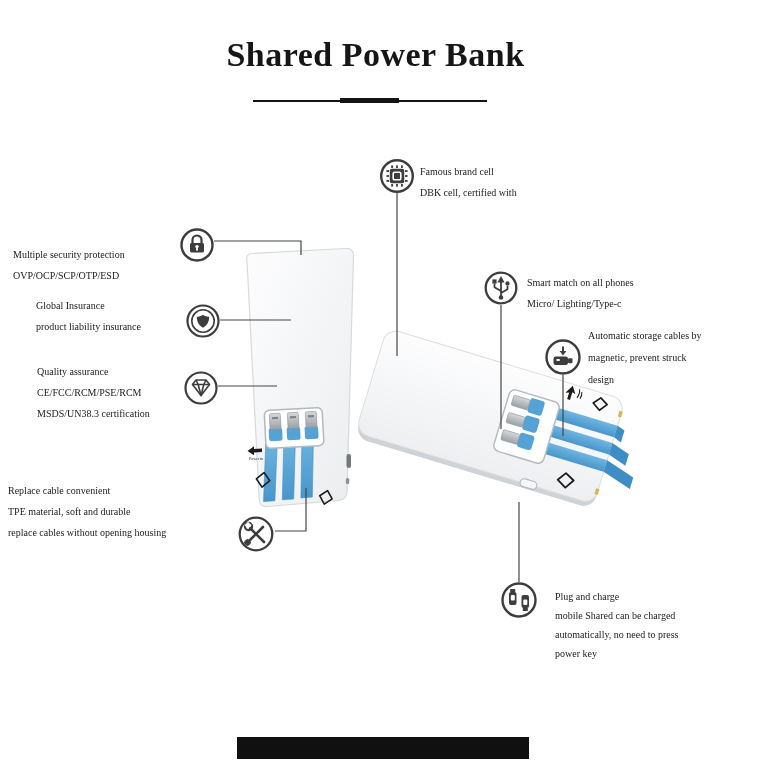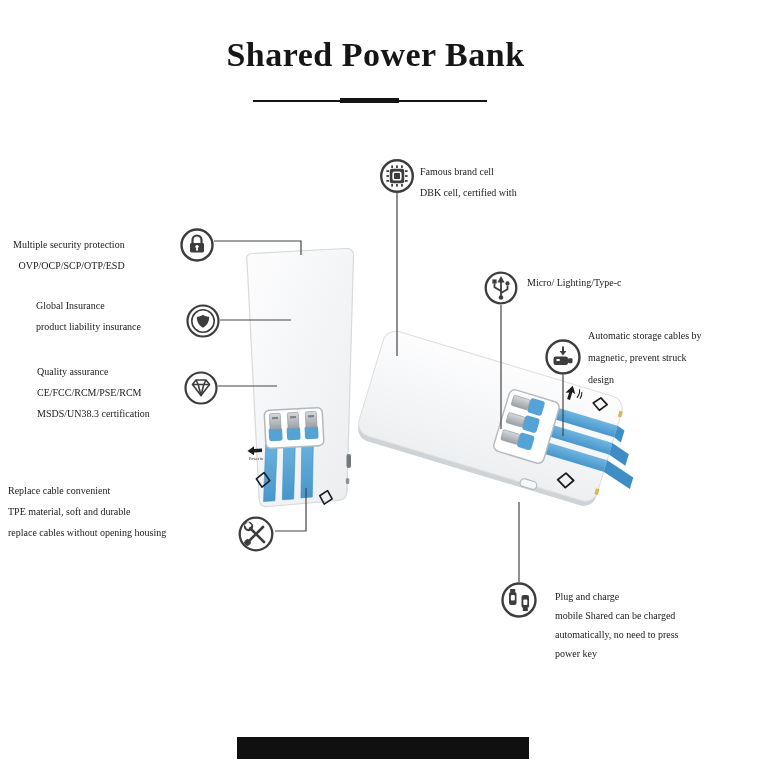--- a/index.html
+++ b/index.html
@@ -214,21 +214,21 @@
       <circle r="16.5" fill="#fff" stroke="#3d3d3d" stroke-width="2.4"></circle>
       <rect x="-8.8" y="-11" width="5" height="3" fill="#3d3d3d"></rect>
       <rect x="-10" y="-8" width="7.5" height="13" rx="2" fill="#3d3d3d"></rect>
       <rect x="-8.2" y="-5" width="4" height="5.5" rx="1" fill="#fff"></rect>
       <rect x="2.5" y="-5" width="7.5" height="13" rx="2" fill="#3d3d3d"></rect>
       <rect x="4.3" y="-.5" width="4" height="5.5" rx="1" fill="#fff"></rect>
       <rect x="3.8" y="8" width="5" height="3" fill="#3d3d3d"></rect>
     </svg>
   </div>
 
-  <div class="callout-text" style="left:13px;top:234px;text-align:right;">
+  <div class="callout-text" style="left:13px;top:244px;">
     <div>Multiple security protection</div>
     <div>OVP/OCP/SCP/OTP/ESD</div>
   </div>
 
   <div class="callout-text" style="left:36px;top:295px;">
     <div>Global Insurance</div>
     <div>product liability insurance</div>
   </div>
 
   <div class="callout-text" style="left:37px;top:361px;">
@@ -242,20 +242,21 @@
     <div>TPE material, soft and durable</div>
     <div>replace cables without opening housing</div>
   </div>
 
   <div class="callout-text" style="left:420px;top:161px;">
     <div>Famous brand cell</div>
     <div>DBK cell, certified with</div>
   </div>
 
   <div class="callout-text" style="left:527px;top:272px;">
+    <div>Smart match on all phones</div>
     <div>Micro/ Lighting/Type-c</div>
   </div>
 
   <div class="callout-text" style="left:588px;top:325px;line-height:22px;">
     <div>Automatic storage cables by</div>
     <div>magnetic, prevent struck</div>
     <div>design</div>
   </div>
 
   <div class="callout-text tight" style="left:549px;top:587px;">

